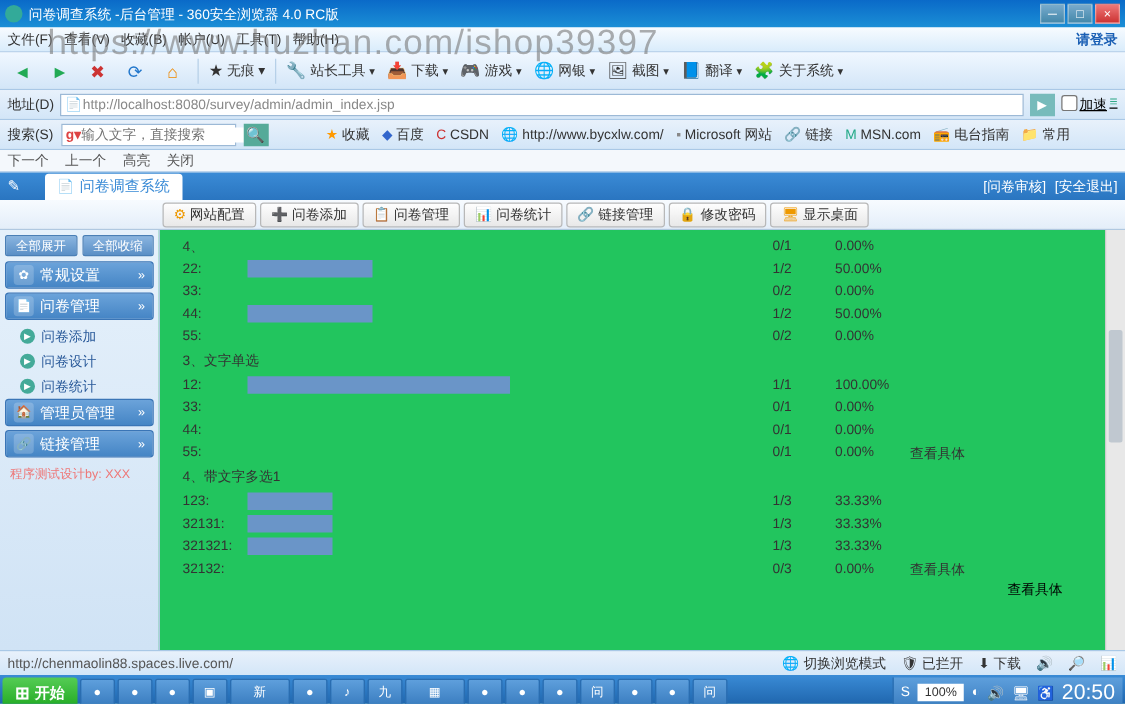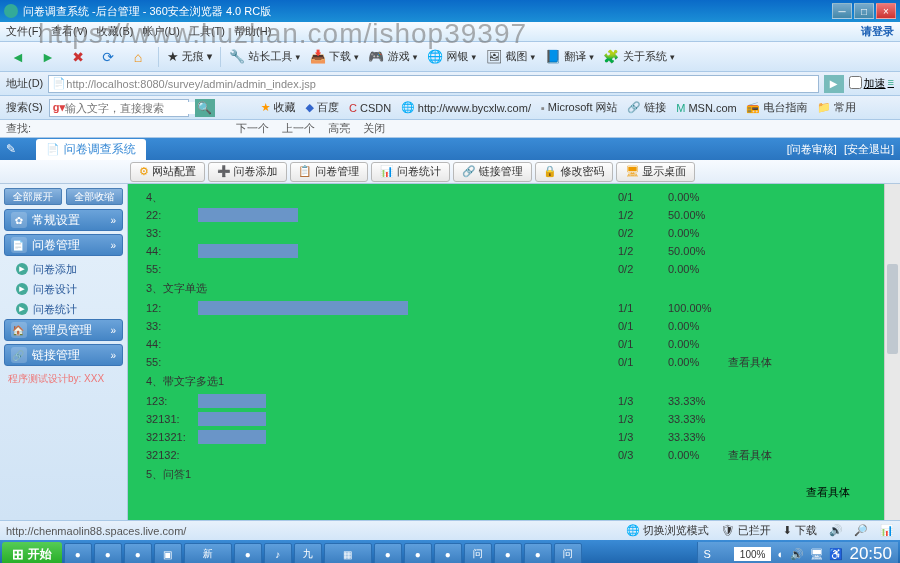--- a/index.html
+++ b/index.html
@@ -95,21 +95,21 @@
 .statusbar .url { flex: 1; color: #555; }
 .statusbar .ritem { display: flex; align-items: center; gap: 3px; }
 
 
 .taskbar { height: 28px; background: linear-gradient(#3a8bd6, #1a5fa6); display: flex; align-items: center; padding: 0 2px; gap: 2px; }
 .startbtn { height: 24px; padding: 0 10px; background: linear-gradient(#5c5, #2a2); border-radius: 3px; display: flex; align-items: center; gap: 4px; color: #fff; font-size: 12px; font-weight: bold; cursor: pointer; }
 .startbtn .logo { font-size: 14px; }
 .taskitem { width: 28px; height: 22px; background: linear-gradient(#5e9fdc, #3a7dc0); border: 1px solid #2a6db0; border-radius: 2px; display: flex; align-items: center; justify-content: center; color: #fff; font-size: 10px; cursor: pointer; }
 .taskitem.labeled { width: 48px; gap: 2px; }
 .tray { margin-left: auto; display: flex; align-items: center; gap: 6px; background: linear-gradient(#5e9fdc, #3a7dc0); height: 24px; padding: 0 6px; border-left: 1px solid #2a6db0; }
-.tray .zoom { background: #fff; color: #333; padding: 0 6px; font-size: 10px; height: 14px; display: flex; align-items: center; margin-left: 17px; }
+.tray .zoom { background: #fff; color: #333; padding: 0 6px; font-size: 10px; height: 14px; display: flex; align-items: center; }
 .tray .trayicon { color: #fff; font-size: 11px; }
 .tray .clock { color: #fff; font-size: 17px; }
 
 
 .vscroll { position: absolute; right: 0; top: 0; bottom: 0; width: 16px; background: #e8e8e8; border-left: 1px solid #ccc; }
 .vscroll .thumb { position: absolute; top: 80px; left: 2px; right: 2px; height: 90px; background: #c0c8d0; border-radius: 2px; }
 </style>
 </head>
 <body>
 
@@ -244,21 +244,20 @@
         <span>电台指南</span>
       </div>
       <div class="bm">
         <span style="color:#eb5">📁</span>
         <span>常用</span>
       </div>
     </div>
 </div>
 
 <div class="subnav">
-  <div class="left"><span>查找:</span></div>
   <div class="mid">
     <span>下一个</span>
     <span>上一个</span>
     <span>高亮</span>
     <span>关闭</span>
   </div>
 </div>
 
 <div class="appheader">
   <span>✎</span>
@@ -451,21 +450,20 @@
         <div class="datarow">
           <div class="num">32132:</div>
       <div class="bar-cell">
             <div class="bar" style="width:0px"></div>
           </div>
       <div class="stat">0/3</div>
       <div class="pct">0.00%</div>
           <div class="action">查看具体</div>
         </div>
       </div>
-    <div class="qhead">5、问答1</div>
     <div style="display:flex">
       <div style="margin-left:auto;padding-right:40px;font-size:11px">查看具体</div>
     </div>
 
     <div class="vscroll">
         <div class="thumb"></div>
       </div>
   </div>
 </div>
 

